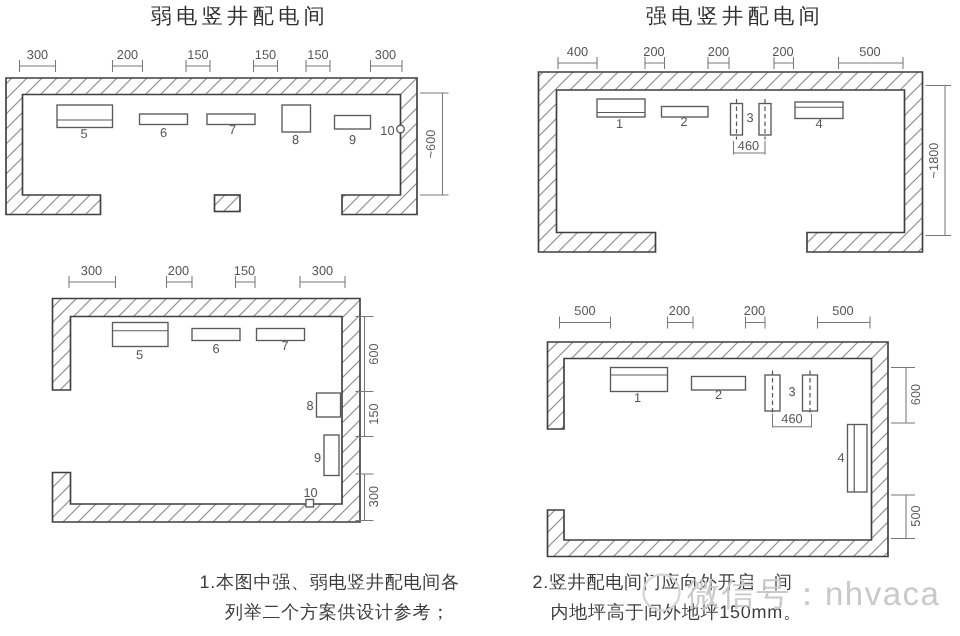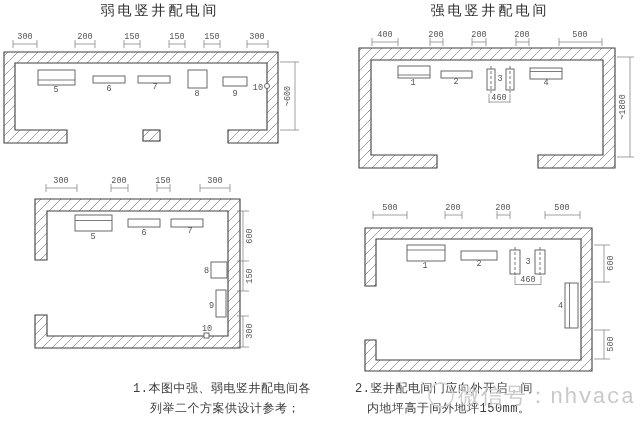--- a/index.html
+++ b/index.html
@@ -1,17 +1,17 @@
 <!DOCTYPE html>
 <html><head>
 <meta charset="utf-8">
 <style>
   html,body{margin:0;padding:0;background:#fff;}
   #figure{position:relative;width:640px;height:424px;background:#fff;overflow:hidden;
-          font-family:Liberation Mono, monospace;}
+          font-family:Liberation Sans, sans-serif;}
   svg{display:block;}
   .wall{fill:url(#hatch);stroke:#3f3f3f;stroke-width:1.1;}
   .eq{fill:#fff;stroke:#5a5a5a;stroke-width:0.9;}
   .eqline{stroke:#5a5a5a;stroke-width:0.8;fill:none;}
   .dash{stroke:#555;stroke-width:0.8;fill:none;stroke-dasharray:3,2;}
   .dim{stroke:#787878;stroke-width:0.7;fill:none;}
   .dimtext{font-size:8.5px;fill:#555;}
   .lbl{font-size:8.5px;fill:#555;}
   .title{font-size:14px;fill:#2f2f2f;letter-spacing:3px;}
   .note{font-size:12px;fill:#3c3c3c;letter-spacing:0.5px;}

